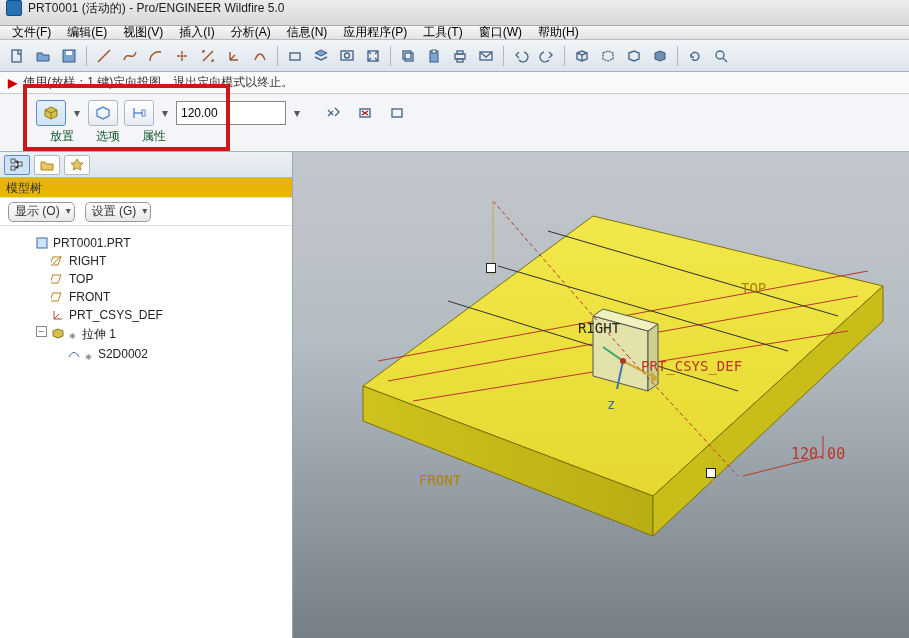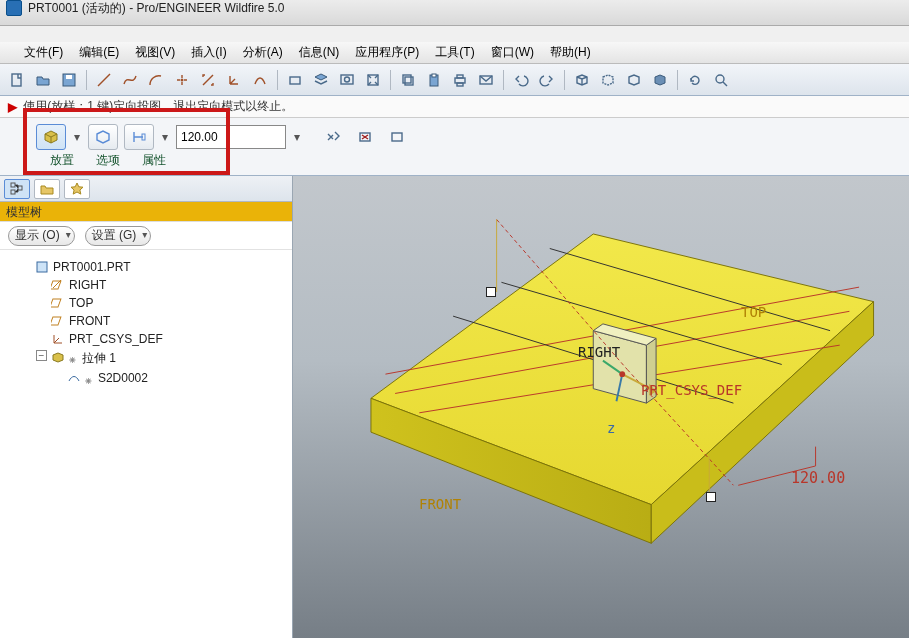--- a/index.html
+++ b/index.html
@@ -4,21 +4,21 @@
 <style>
   * { box-sizing: border-box; margin: 0; padding: 0; font-family: "Microsoft YaHei", "SimSun", sans-serif; font-size: 12px; }
   body { background: #f0f0f0; width: 909px; height: 638px; overflow: hidden; display: flex; flex-direction: column; }
 
   
   .titlebar { height: 26px; background: linear-gradient(to bottom,#ececec,#d9d9d9); display: flex; align-items: flex-start; padding: 0 6px; border-bottom: 1px solid #aaa; }
   .titlebar .icon { width: 16px; height: 16px; background: #286fb4; border:1px solid #0a4f8b; border-radius:2px; margin-right: 6px; }
   .titlebar .title { color:#222; }
 
   
-  .menubar { height: 22px; background: linear-gradient(to bottom,#f7f7f7,#e4e4e4); display:flex; align-items:center; padding: 0 16px; border-bottom:1px solid #bbb;margin-top:16px; }
+  .menubar { height: 14px; background: linear-gradient(to bottom,#f7f7f7,#e4e4e4); display:flex; align-items:center; padding: 0 4px; border-bottom:1px solid #bbb; }
   .menubar .menuitem { padding: 2px 8px; cursor: default; }
 
   
   .toolbar { height: 32px; background: linear-gradient(to bottom,#f2f5f9,#dde4ec); border-bottom:1px solid #9fb2c7; display:flex; align-items:center; padding:0 6px; gap:4px; overflow:hidden; }
   .tb-btn { width:22px; height:22px; border:1px solid transparent; border-radius:2px; display:flex; align-items:center; justify-content:center; background:transparent; }
   .tb-sep { width:1px; height:20px; background:#b0b8c2; margin:0 2px; }
   .tb-btn svg { width:16px; height:16px; }
 
   
   .hint { height: 22px; background:#fafafa; border-bottom:1px solid #ccc; padding:0 8px; display:flex; align-items:center; color:#333; overflow:hidden; position:relative; }
@@ -40,21 +40,21 @@
   
   .content { flex:1; display:flex; min-height:0; }
 
   .sidebar { width:293px; background:#fff; border-right:1px solid #9aa6b2; display:flex; flex-direction:column; }
   .side-tabs { height:26px; background:linear-gradient(to bottom,#eef1f5,#dde4ec); border-bottom:1px solid #b0b8c2; display:flex; align-items:center; gap:0; padding:0 4px; }
   .side-tab { width:26px; height:20px; border:1px solid #b0b8c2; border-radius:2px; margin-right:4px; display:flex; align-items:center; justify-content:center; background:#fff; }
   .side-tab.sel { background:#cfe3f6; border-color:#5a8cd6; }
 
   .side-head { height:20px; padding:2px 6px; color:#333; background:#eab308; border-bottom:1px solid #ddd; }
   .side-opts { height:28px; display:flex; align-items:center; gap:10px; padding:0 8px; border-bottom:1px solid #e2e2e2; }
-  .combo { height:20px; border:1px solid #999; background:linear-gradient(to bottom,#fff,#e7e7e7); padding:0 14px 0 6px; border-radius:10px; display:flex; align-items:center; position:relative; color:#333;}
+  .combo { height:20px; border:1px solid #999; background:linear-gradient(to bottom,#fff,#e7e7e7); padding:0 14px 0 6px; border-radius:5px; display:flex; align-items:center; position:relative; color:#333;}
   .combo:after { content:"▾"; position:absolute; right:3px; top:2px; color:#555; font-size:10px; }
 
   .tree { flex:1; overflow:auto; padding:8px 4px; }
   .tree ul { list-style:none; padding-left:16px; }
   .tree li { padding:2px 0; display:flex; align-items:flex-start; gap:4px; white-space:nowrap; color:#222; }
   .tree li .twist { width:11px; height:11px; border:1px solid #888; display:inline-flex; align-items:center; justify-content:center; font-size:10px; line-height:1; color:#555; background:#fff; }
   .tree li .twist.none { border:none; background:none; }
   .tree .icon { width:14px; height:14px; display:inline-flex; align-items:center; justify-content:center; }
 
   

